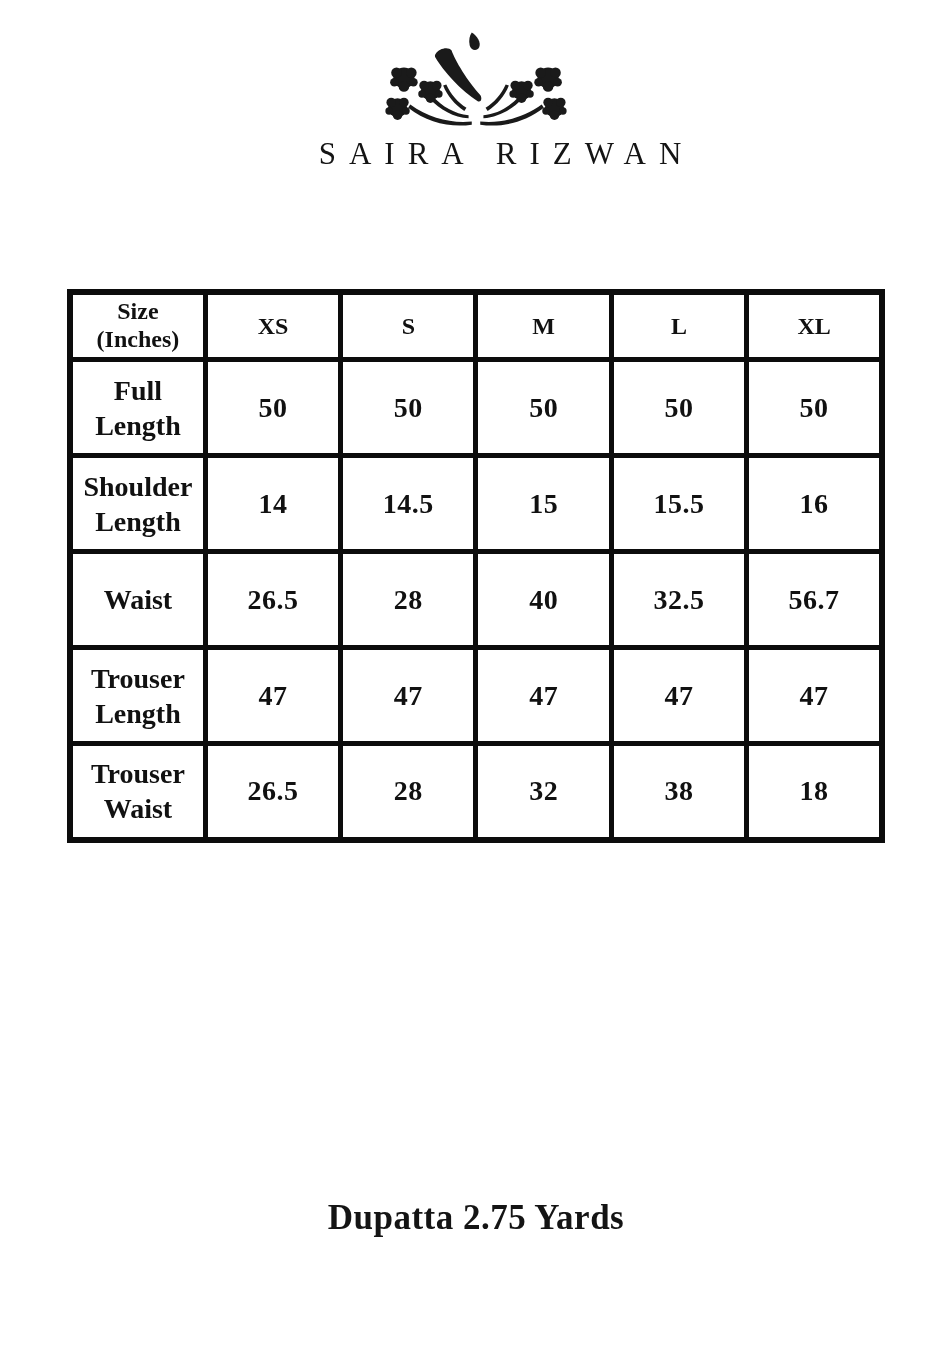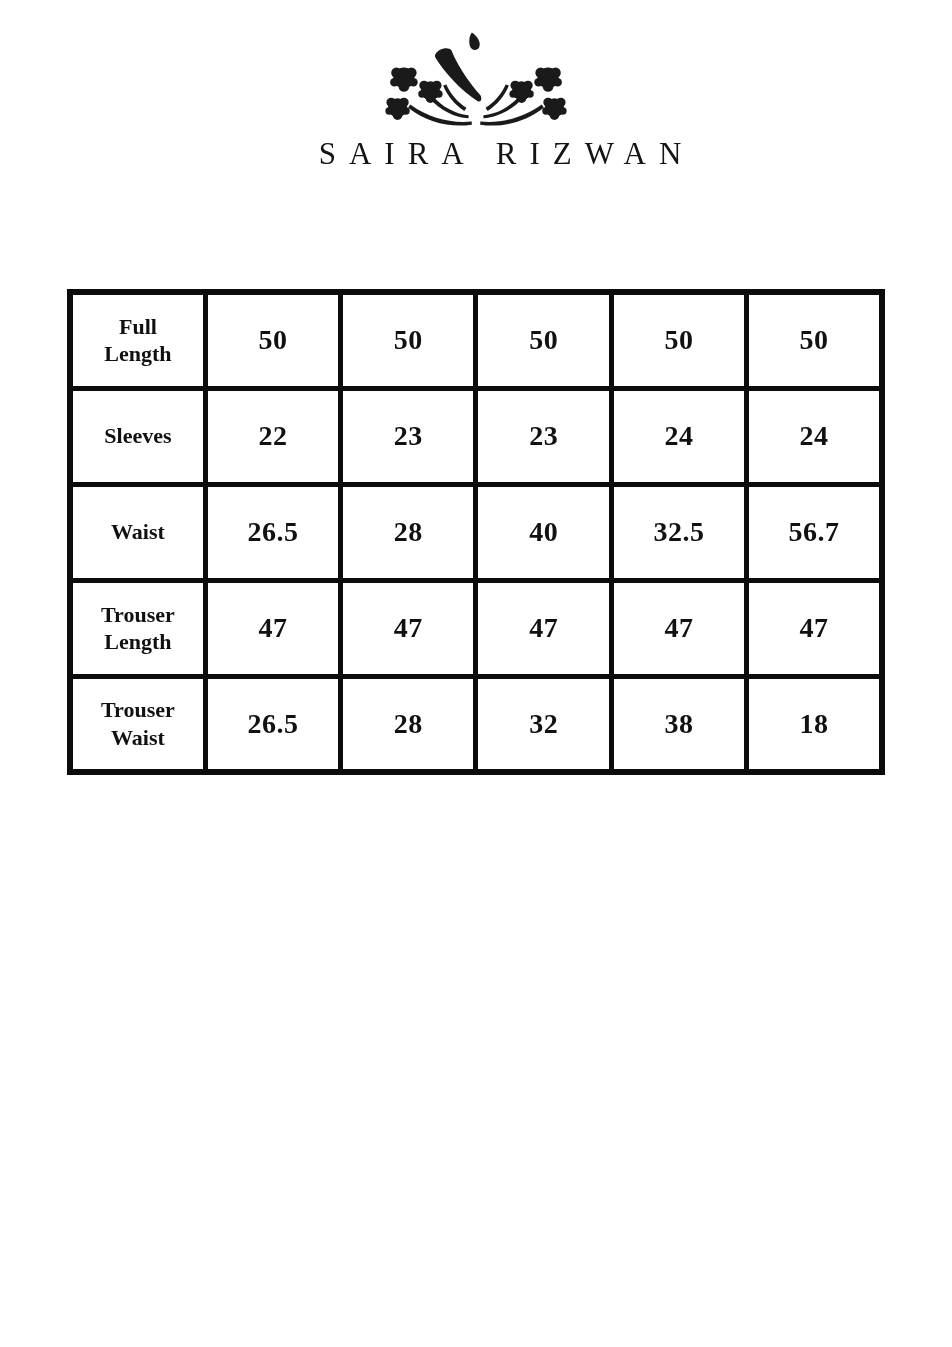--- a/index.html
+++ b/index.html
@@ -67,21 +67,21 @@
   }
   th.corner {
     font-size: 22px;
     line-height: 1.15;
     white-space: pre-line;
   }
   tr.data-row {
     height: 96px;
   }
   th.row-label {
-    font-size: 22px;
+    font-size: 28px;
     font-weight: 700;
     line-height: 1.25;
     white-space: pre-line;
   }
   td.size-value {
     font-size: 28px;
     font-weight: 700;
     letter-spacing: 0.5px;
   }
   
@@ -142,41 +142,51 @@
 
         <use href="#sprig" transform="translate(200,0) scale(-1,1)"></use>
       </g>
     </svg>
     <div class="brand-name">SAIRA RIZWAN</div>
   </div>
 
   <div class="chart-wrap">
     <table class="size-chart">
       <tbody>
+        <tr class="header-row">
+          <th class="corner">Size
+(Inches)</th>
+          <th>XS</th>
+          <th>S</th>
+          <th>M</th>
+          <th>L</th>
+          <th>XL</th>
+        </tr>
 
         <tr class="data-row">
           <th class="row-label">Full
 Length</th>
           <td class="size-value">50</td>
           <td class="size-value">50</td>
           <td class="size-value">50</td>
           <td class="size-value">50</td>
           <td class="size-value">50</td>
         </tr>
 
-
-
-        <tr class="data-row">
-          <th class="row-label">Sleeves</th>
-          <td class="size-value">22</td>
-          <td class="size-value">23</td>
-          <td class="size-value">23</td>
-          <td class="size-value">24</td>
-          <td class="size-value">24</td>
-        </tr>
+        <tr class="data-row">
+          <th class="row-label">Shoulder
+Length</th>
+          <td class="size-value">14</td>
+          <td class="size-value">14.5</td>
+          <td class="size-value">15</td>
+          <td class="size-value">15.5</td>
+          <td class="size-value">16</td>
+        </tr>
+
+
 
 
         <tr class="data-row">
           <th class="row-label">Waist</th>
           <td class="size-value">26.5</td>
           <td class="size-value">28</td>
           <td class="size-value">40</td>
           <td class="size-value">32.5</td>
           <td class="size-value">56.7</td>
         </tr>
@@ -197,14 +207,15 @@
           <td class="size-value">26.5</td>
           <td class="size-value">28</td>
           <td class="size-value">32</td>
           <td class="size-value">38</td>
           <td class="size-value">18</td>
         </tr>
       </tbody>
     </table>
   </div>
 
+  <div class="footer-note">Dupatta 2.75 Yards</div>
 
 </div>
 
 </body></html>

